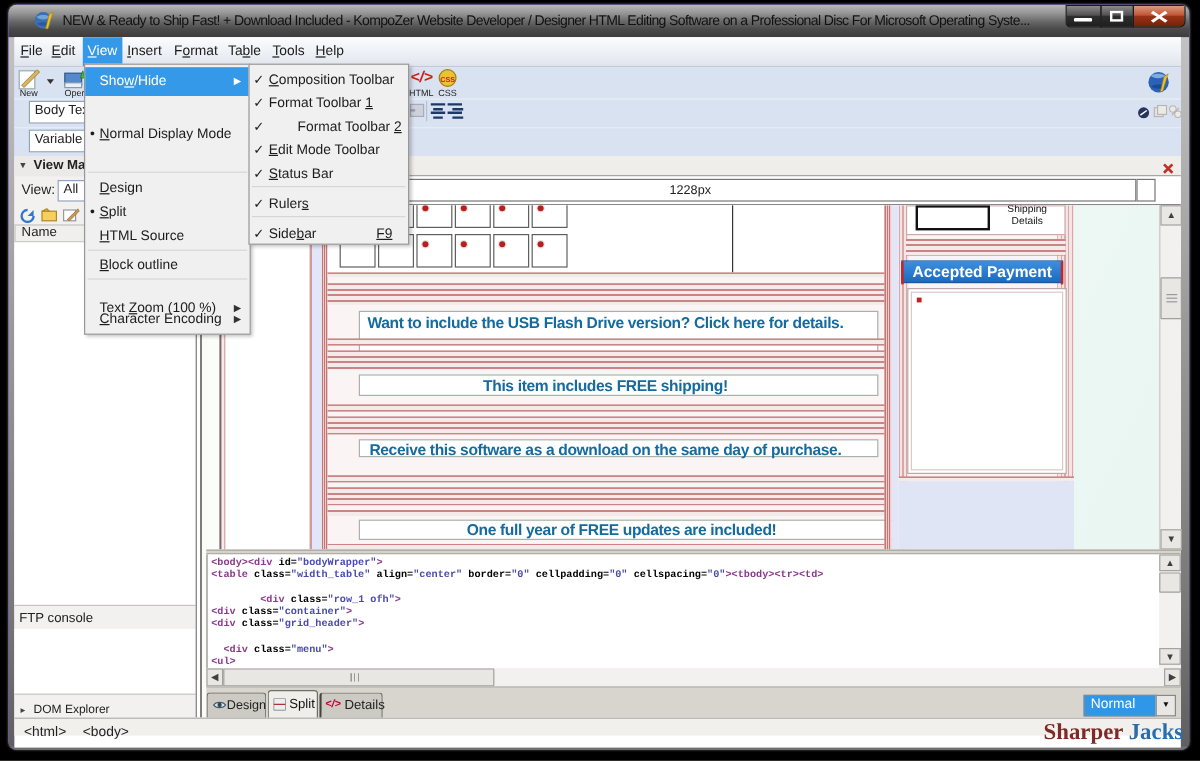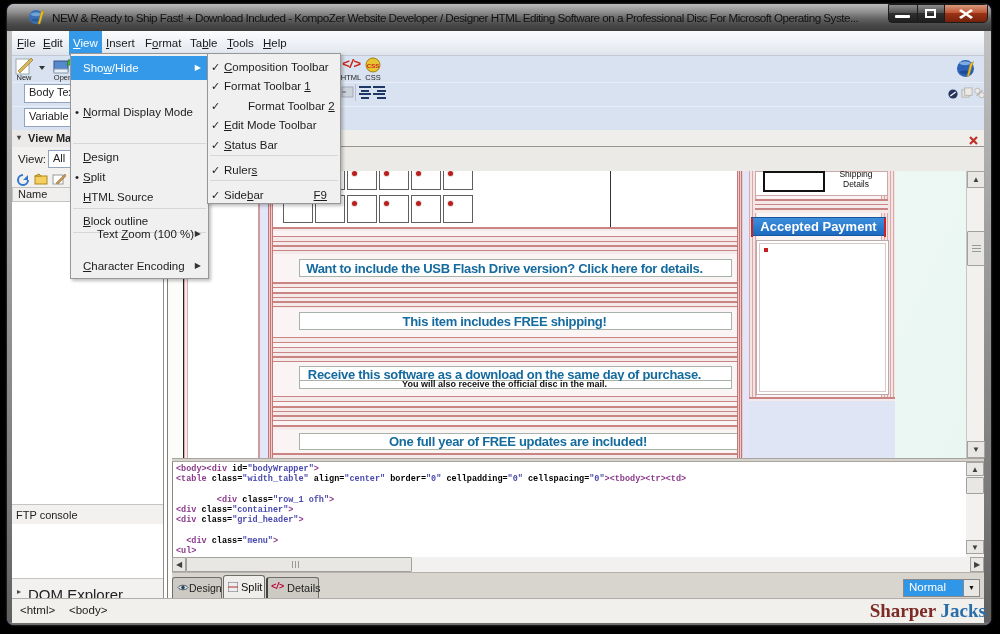--- a/index.html
+++ b/index.html
@@ -29,21 +29,21 @@
 #trow2{top:26px;height:24px;border-bottom:1px solid #e8eef7;}
 #trow3{top:50px;height:24px;border-bottom:1px solid #aab4c4;}
 .tlabel{position:absolute;font-size:7.5px;color:#222;text-align:center;}
 .combo{position:absolute;background:#fff;border:1px solid #92a4bd;box-sizing:border-box;font-size:11px;color:#222;padding:1px 0 0 4px;overflow:hidden;white-space:nowrap;}
 
 #sidebar{left:0;top:99px;width:151px;height:468px;background:#f2f1f0;}
 #sdivider{left:151px;top:99px;width:9px;height:468px;background:linear-gradient(90deg,#8f8d8a 0 1px,#ffffff 1px 4px,#7f7d7a 4px 5px,#fbfbf7 5px 9px);}
 
 #editor{left:160px;top:99px;width:812px;height:468px;background:#eceae6;}
 
-#statusbar{left:0;top:567px;width:972px;height:25px;background:#f2f0ec;border-top:1px solid #b0aeaa;box-sizing:border-box;}
+#statusbar{left:0;top:567px;width:972px;height:15px;background:#f2f0ec;border-top:1px solid #b0aeaa;box-sizing:border-box;}
 
 .sbtn{position:absolute;background:#e9e7e3;border:1px solid #a5a3a0;box-sizing:border-box;color:#404040;text-align:center;}
 .sthumb{position:absolute;background:#e9e7e3;border:1px solid #a0a09d;box-sizing:border-box;border-radius:1px;}
 
 .menu{position:absolute;background:#f0f0f0;border:1px solid #979797;box-shadow:2px 2px 3px rgba(0,0,0,0.25);z-index:50;font-size:11.5px;color:#1c1c1c;}
 .mitem{position:absolute;left:0;width:100%;height:20px;line-height:20px;}
 .msep{position:absolute;left:2px;right:2px;height:1px;background:#d6d6d6;}
 </style>
 </head>
 <body>
@@ -162,32 +162,37 @@
         </svg>
       <svg class="a" style="left:40px;top:43px" width="15" height="13" viewBox="0 0 15 13">
           <rect x="1" y="2" width="10" height="9" fill="#fff" stroke="#999"></rect>
           <path d="M4 10 L13 1 L14 3 L6 11 Z" fill="#c89858" stroke="#886020" stroke-width="0.5"></path>
         </svg>
       <div class="a" style="left:0px;top:57px;width:151px;height:15px;background:#f0efed;border:1px solid #c6c4c0;box-sizing:border-box;font-size:11px;color:#222;padding-left:5px;">Name</div>
       <div class="a" style="left:0px;top:72px;width:151px;height:303px;background:#fff;border-bottom:1px solid #c6c4c0;box-sizing:border-box;"></div>
       <div class="a" style="left:4px;top:379px;font-size:11px;color:#222;">FTP console</div>
       <div class="a" style="left:0px;top:394px;width:151px;height:55px;background:#fff;border-bottom:1px solid #c6c4c0;box-sizing:border-box;"></div>
       <div class="a" style="left:5px;top:457px;color:#444;font-size:8px;">▸</div>
-      <div class="a" style="left:16px;top:456px;font-size:15px;color:#222;">DOM Explorer</div>
+      <div class="a" style="left:16px;top:456px;font-size:10px;color:#222;">DOM Explorer</div>
     </div>
     <div class="a" id="sdivider"></div>
 
     <div class="a" id="editor">
 
       <div class="a" style="left:0;top:0;width:812px;height:17px;background:#f0eeea;border-bottom:1px solid #98948e;box-sizing:border-box;">
         <svg class="a" style="left:797px;top:6px" width="9" height="9" viewBox="0 0 9 9">
             <path d="M1 1 L8 8 M8 1 L1 8" stroke="#c03028" stroke-width="2.2"></path>
           </svg>
       </div>
 
+      <div class="a" style="left:0;top:17px;width:812px;height:24px;background:#fff;border-bottom:1px solid #888;box-sizing:border-box;">
+        <div class="a" style="left:1px;top:2px;width:774px;height:19px;background:#fff;border:1px solid #777;box-sizing:border-box;"></div>
+        <div class="a" style="left:775px;top:2px;width:16px;height:19px;background:#fff;border:1px solid #777;box-sizing:border-box;"></div>
+        <div class="a" style="left:386px;top:6px;font-size:10.5px;color:#222;">1228px</div>
+      </div>
 
       <div class="a" id="design" style="left:0;top:41px;width:812px;height:287px;background:linear-gradient(115deg,#fdfffe 0%,#f2faf7 45%,#e9f6f2 100%);overflow:hidden;">
 
         <div class="a" style="left:0;top:0;width:11px;height:287px;background:#fcfcf8;"></div>
         <div class="a" style="left:11px;top:0;width:1px;height:287px;background:#222;"></div>
         <div class="a" style="left:12px;top:0;width:4px;height:287px;background:repeating-linear-gradient(90deg,#dfae ,#dbaaaa 0 1px,#f6eaea 1px 3px);"></div>
         <div class="a" style="left:16px;top:0;width:70px;height:287px;background:#fff;"></div>
         <div class="a" style="left:86px;top:0;width:2px;height:287px;background:#cf9b9b;"></div>
         <div class="a" style="left:88px;top:0;width:8px;height:287px;background:#e2e6f8;"></div>
         <div class="a" style="left:96px;top:0;width:5px;height:287px;background:repeating-linear-gradient(90deg,#c27777 0 1px,#eecccc 1px 2px);"></div>
@@ -223,28 +228,27 @@
             <div class="a" style="left:239px;top:24px;width:30px;height:28px;background:#fff;border:1px solid #5f5f5f;box-sizing:border-box;">
               <div class="a" style="left:4px;top:5px;width:5px;height:5px;background:#bb1c1c;border-radius:2.5px;box-shadow:0 0 0 1px #e6e0e0;"></div>
             </div>
             <div class="a" style="left:271px;top:24px;width:30px;height:28px;background:#fff;border:1px solid #5f5f5f;box-sizing:border-box;">
               <div class="a" style="left:4px;top:5px;width:5px;height:5px;background:#bb1c1c;border-radius:2.5px;box-shadow:0 0 0 1px #e6e0e0;"></div>
             </div>
           </div>
 
         <div class="band a" style="left:101px;top:56px;width:464px;height:4px;"></div>
         <div class="band a" style="left:101px;top:65px;width:464px;height:18px;"></div>
-        <div class="tbox a" style="left:127px;top:88px;width:433px;height:18px;line-height:18px;">Want to include the USB Flash Drive version? Click here for details.</div>
+        <div class="tbox a" style="left:127px;top:88px;width:433px;height:35px;line-height:18px;">Want to include the USB Flash Drive version? Click here for details.</div>
         <div class="band a" style="left:101px;top:111px;width:464px;height:6px;"></div>
         <div class="band a" style="left:101px;top:121px;width:464px;height:16px;"></div>
         <div class="tbox a" style="left:127px;top:141px;width:433px;height:18px;line-height:17px;">This item includes FREE shipping!</div>
         <div class="band a" style="left:101px;top:166px;width:464px;height:6px;"></div>
         <div class="band a" style="left:101px;top:176px;width:464px;height:15px;"></div>
         <div class="tbox a" style="left:127px;top:195px;width:433px;height:15px;line-height:15px;">Receive this software as a download on the same day of purchase.</div>
-        <div class="a" style="left:127px;top:210px;width:433px;height:8px;background:#fff;border:1px solid #a9b2a9;border-top:none;box-sizing:border-box;text-align:center;font-size:9px;font-weight:bold;color:#111;line-height:7px;padding-right:22px;">You will also receive the official disc in the mail.</div>
         <div class="band a" style="left:101px;top:225px;width:464px;height:6px;"></div>
         <div class="band a" style="left:101px;top:235px;width:464px;height:15px;"></div>
           <div class="band a" style="left:101px;top:254px;width:464px;height:5px;"></div>
         <div class="tbox a" style="left:127px;top:262px;width:460px;height:17px;line-height:16px;">One full year of FREE updates are included!</div>
         <div class="band a" style="left:101px;top:282px;width:464px;height:5px;"></div>
 
         <div class="a" style="left:565px;top:0;width:6px;height:287px;background:repeating-linear-gradient(90deg,#c27777 0 1px,#eecccc 1px 2px);"></div>
         <div class="a" style="left:571px;top:0;width:6px;height:287px;background:#e2e6f8;"></div>
 
         <div class="a" style="left:577px;top:0;width:146px;height:287px;background:#faf4f4;"></div>
@@ -336,21 +340,21 @@
 <div class="menu" id="viewmenu" style="left:70px;top:53px;width:137px;height:224px;">
   <div class="mitem" style="top:2px;height:24px;line-height:24px;background:#3399e8;color:#fff;"><span style="margin-left:12px;">Sho<u>w</u>/Hide</span><span style="position:absolute;right:7px;top:0;font-size:8px;">▶</span></div>
   <div class="mitem" style="top:48px;"><span style="position:absolute;left:4px;">•</span><span style="margin-left:12px;"><u>N</u>ormal Display Mode</span></div>
   <div class="msep" style="top:89px;"></div>
   <div class="mitem" style="top:93px;"><span style="margin-left:12px;"><u>D</u>esign</span></div>
   <div class="mitem" style="top:113px;"><span style="position:absolute;left:4px;">•</span><span style="margin-left:12px;"><u>S</u>plit</span></div>
   <div class="mitem" style="top:133px;"><span style="margin-left:12px;"><u>H</u>TML Source</span></div>
   <div class="msep" style="top:154px;"></div>
   <div class="mitem" style="top:157px;"><span style="margin-left:12px;"><u>B</u>lock outline</span></div>
   <div class="msep" style="top:178px;"></div>
-  <div class="mitem" style="top:170px;text-align:center;"><span style="margin-left:12px;">Text <u>Z</u>oom (100 %)</span><span style="position:absolute;right:7px;top:0;font-size:8px;color:#333;">▶</span></div>
+  <div class="mitem" style="top:193px;"><span style="margin-left:12px;">Text <u>Z</u>oom (100 %)</span><span style="position:absolute;right:7px;top:0;font-size:8px;color:#333;">▶</span></div>
   <div class="mitem" style="top:202px;"><span style="margin-left:12px;"><u>C</u>haracter Encoding</span><span style="position:absolute;right:7px;top:0;font-size:8px;color:#333;">▶</span></div>
 </div>
 <div class="menu" id="showhide" style="left:207px;top:53px;width:132px;height:149px;">
   <div class="mitem" style="top:3px;"><span class="chk">✓</span><span style="margin-left:16px;"><u>C</u>omposition Toolbar</span></div>
   <div class="mitem" style="top:22px;"><span class="chk">✓</span><span style="margin-left:16px;">Format Toolbar <u>1</u></span></div>
   <div class="mitem" style="top:42px;"><span class="chk">✓</span><span style="margin-left:16px;padding-left:24px;">Format Toolbar <u>2</u></span></div>
   <div class="mitem" style="top:61px;"><span class="chk">✓</span><span style="margin-left:16px;"><u>E</u>dit Mode Toolbar</span></div>
   <div class="mitem" style="top:81px;"><span class="chk">✓</span><span style="margin-left:16px;"><u>S</u>tatus Bar</span></div>
   <div class="msep" style="top:101px;"></div>
   <div class="mitem" style="top:106px;"><span class="chk">✓</span><span style="margin-left:16px;">Ruler<u>s</u></span></div>

